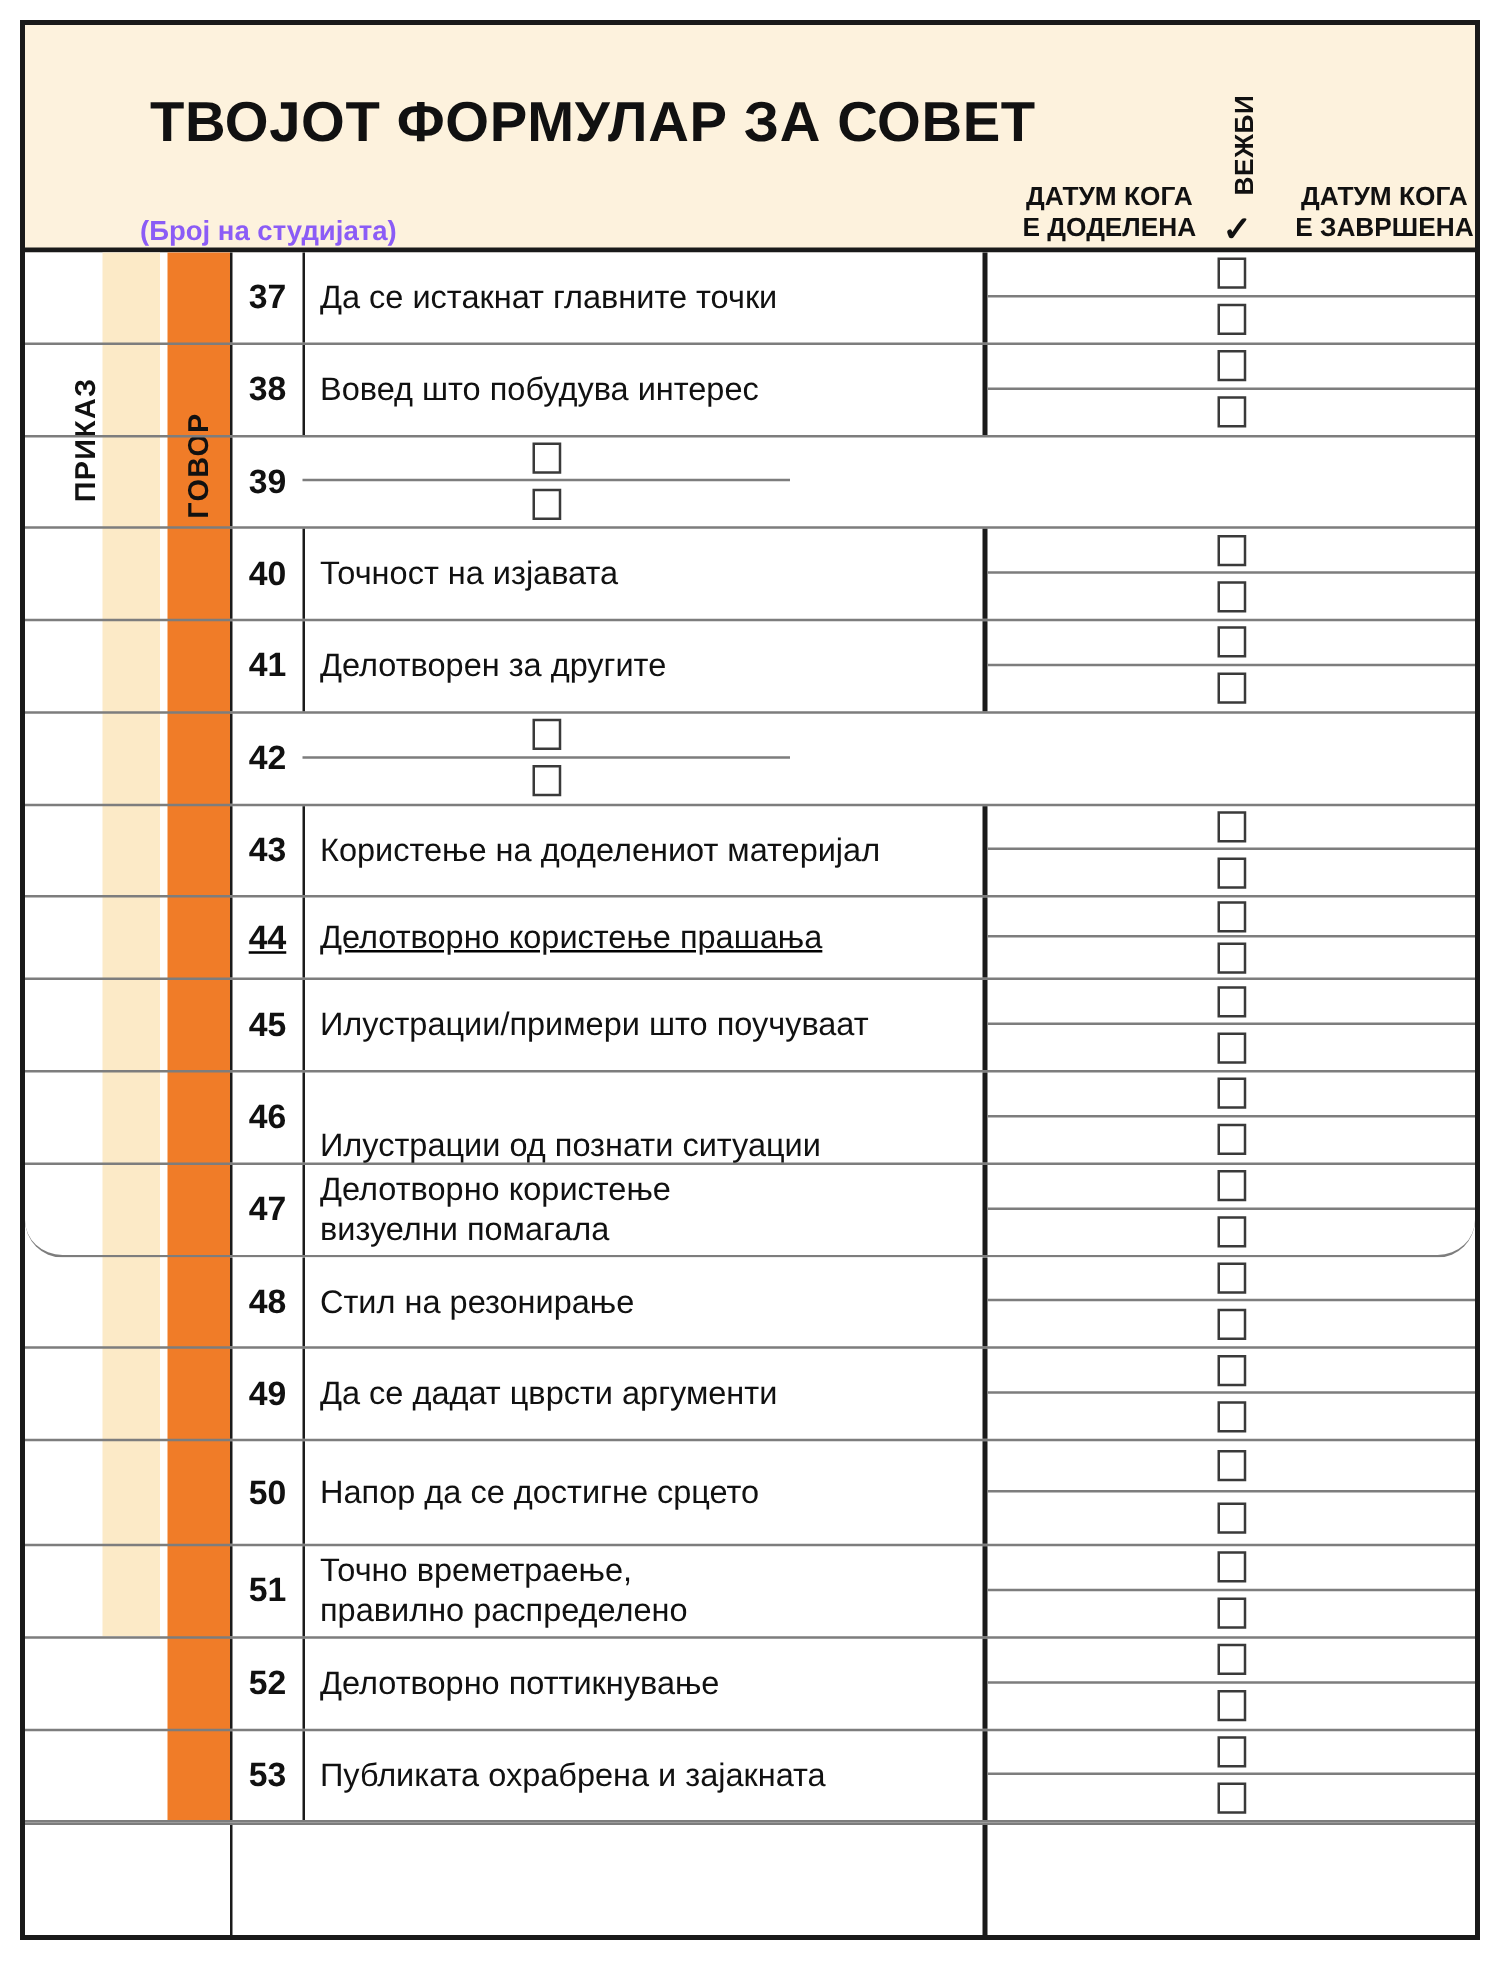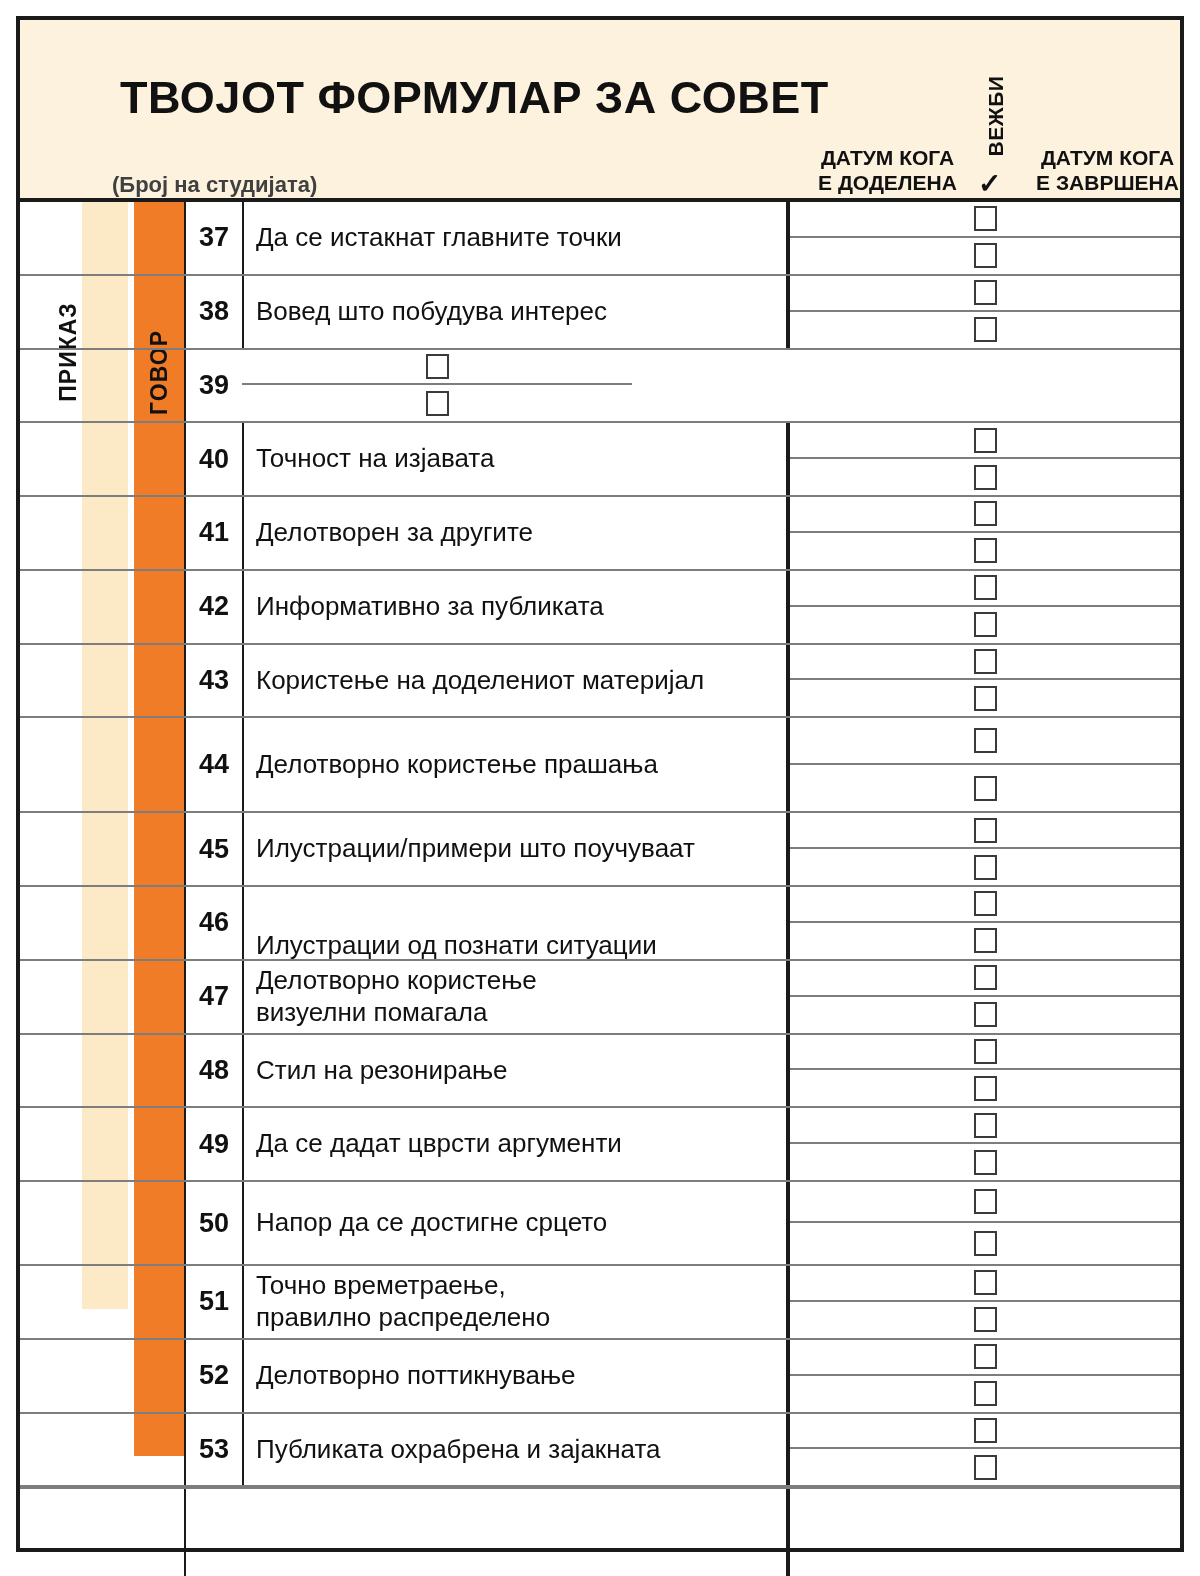--- a/index.html
+++ b/index.html
@@ -46,21 +46,21 @@
     color: #111;
     white-space: nowrap;
   }
 
   #study-number-label {
     position: absolute;
     left: 92px;
     top: 152px;
     font-size: 22px;
     font-weight: bold;
-    color: #404040;
+    color: #8b5cf6;
     white-space: nowrap;
   }
 
   #hdr-assigned {
     position: absolute;
     left: 780px;
     top: 126px;
     width: 175px;
     text-align: center;
     font-size: 21px;
@@ -352,23 +352,20 @@
               <div class="checkbox"></div>
             </div>
             <div class="subrow">
               <div class="checkbox"></div>
             </div>
           </div>
         </div>
         <div class="row" style="height: 73.7647px;">
           <div class="cell-spacer-left"></div>
           <div class="cell-num">42</div>
-          <div class="cell-text">
-            <span style="white-space: pre-line;">Информативно за публиката</span>
-          </div>
           <div class="cell-checks">
             <div class="subrow">
               <div class="checkbox"></div>
             </div>
             <div class="subrow">
               <div class="checkbox"></div>
             </div>
           </div>
         </div>
         <div class="row" style="height: 73.7647px;">
@@ -379,21 +376,21 @@
           </div>
           <div class="cell-checks">
             <div class="subrow">
               <div class="checkbox"></div>
             </div>
             <div class="subrow">
               <div class="checkbox"></div>
             </div>
           </div>
         </div>
-        <div class="row" style="height: 95px;">
+        <div class="row" style="height: 66px; text-decoration: underline;">
           <div class="cell-spacer-left"></div>
           <div class="cell-num">44</div>
           <div class="cell-text">
             <span style="white-space: pre-line;">Делотворно користење прашања</span>
           </div>
           <div class="cell-checks">
             <div class="subrow">
               <div class="checkbox"></div>
             </div>
             <div class="subrow">
@@ -424,21 +421,21 @@
           </div>
           <div class="cell-checks">
             <div class="subrow">
               <div class="checkbox"></div>
             </div>
             <div class="subrow">
               <div class="checkbox"></div>
             </div>
           </div>
         </div>
-        <div class="row" style="height: 73.7647px;">
+        <div class="row" style="height: 73.7647px; border-radius: 30px;">
           <div class="cell-spacer-left"></div>
           <div class="cell-num">47</div>
           <div class="cell-text">
             <span style="white-space: pre-line;">Делотворно користење
 визуелни помагала</span>
           </div>
           <div class="cell-checks">
             <div class="subrow">
               <div class="checkbox"></div>
             </div>

